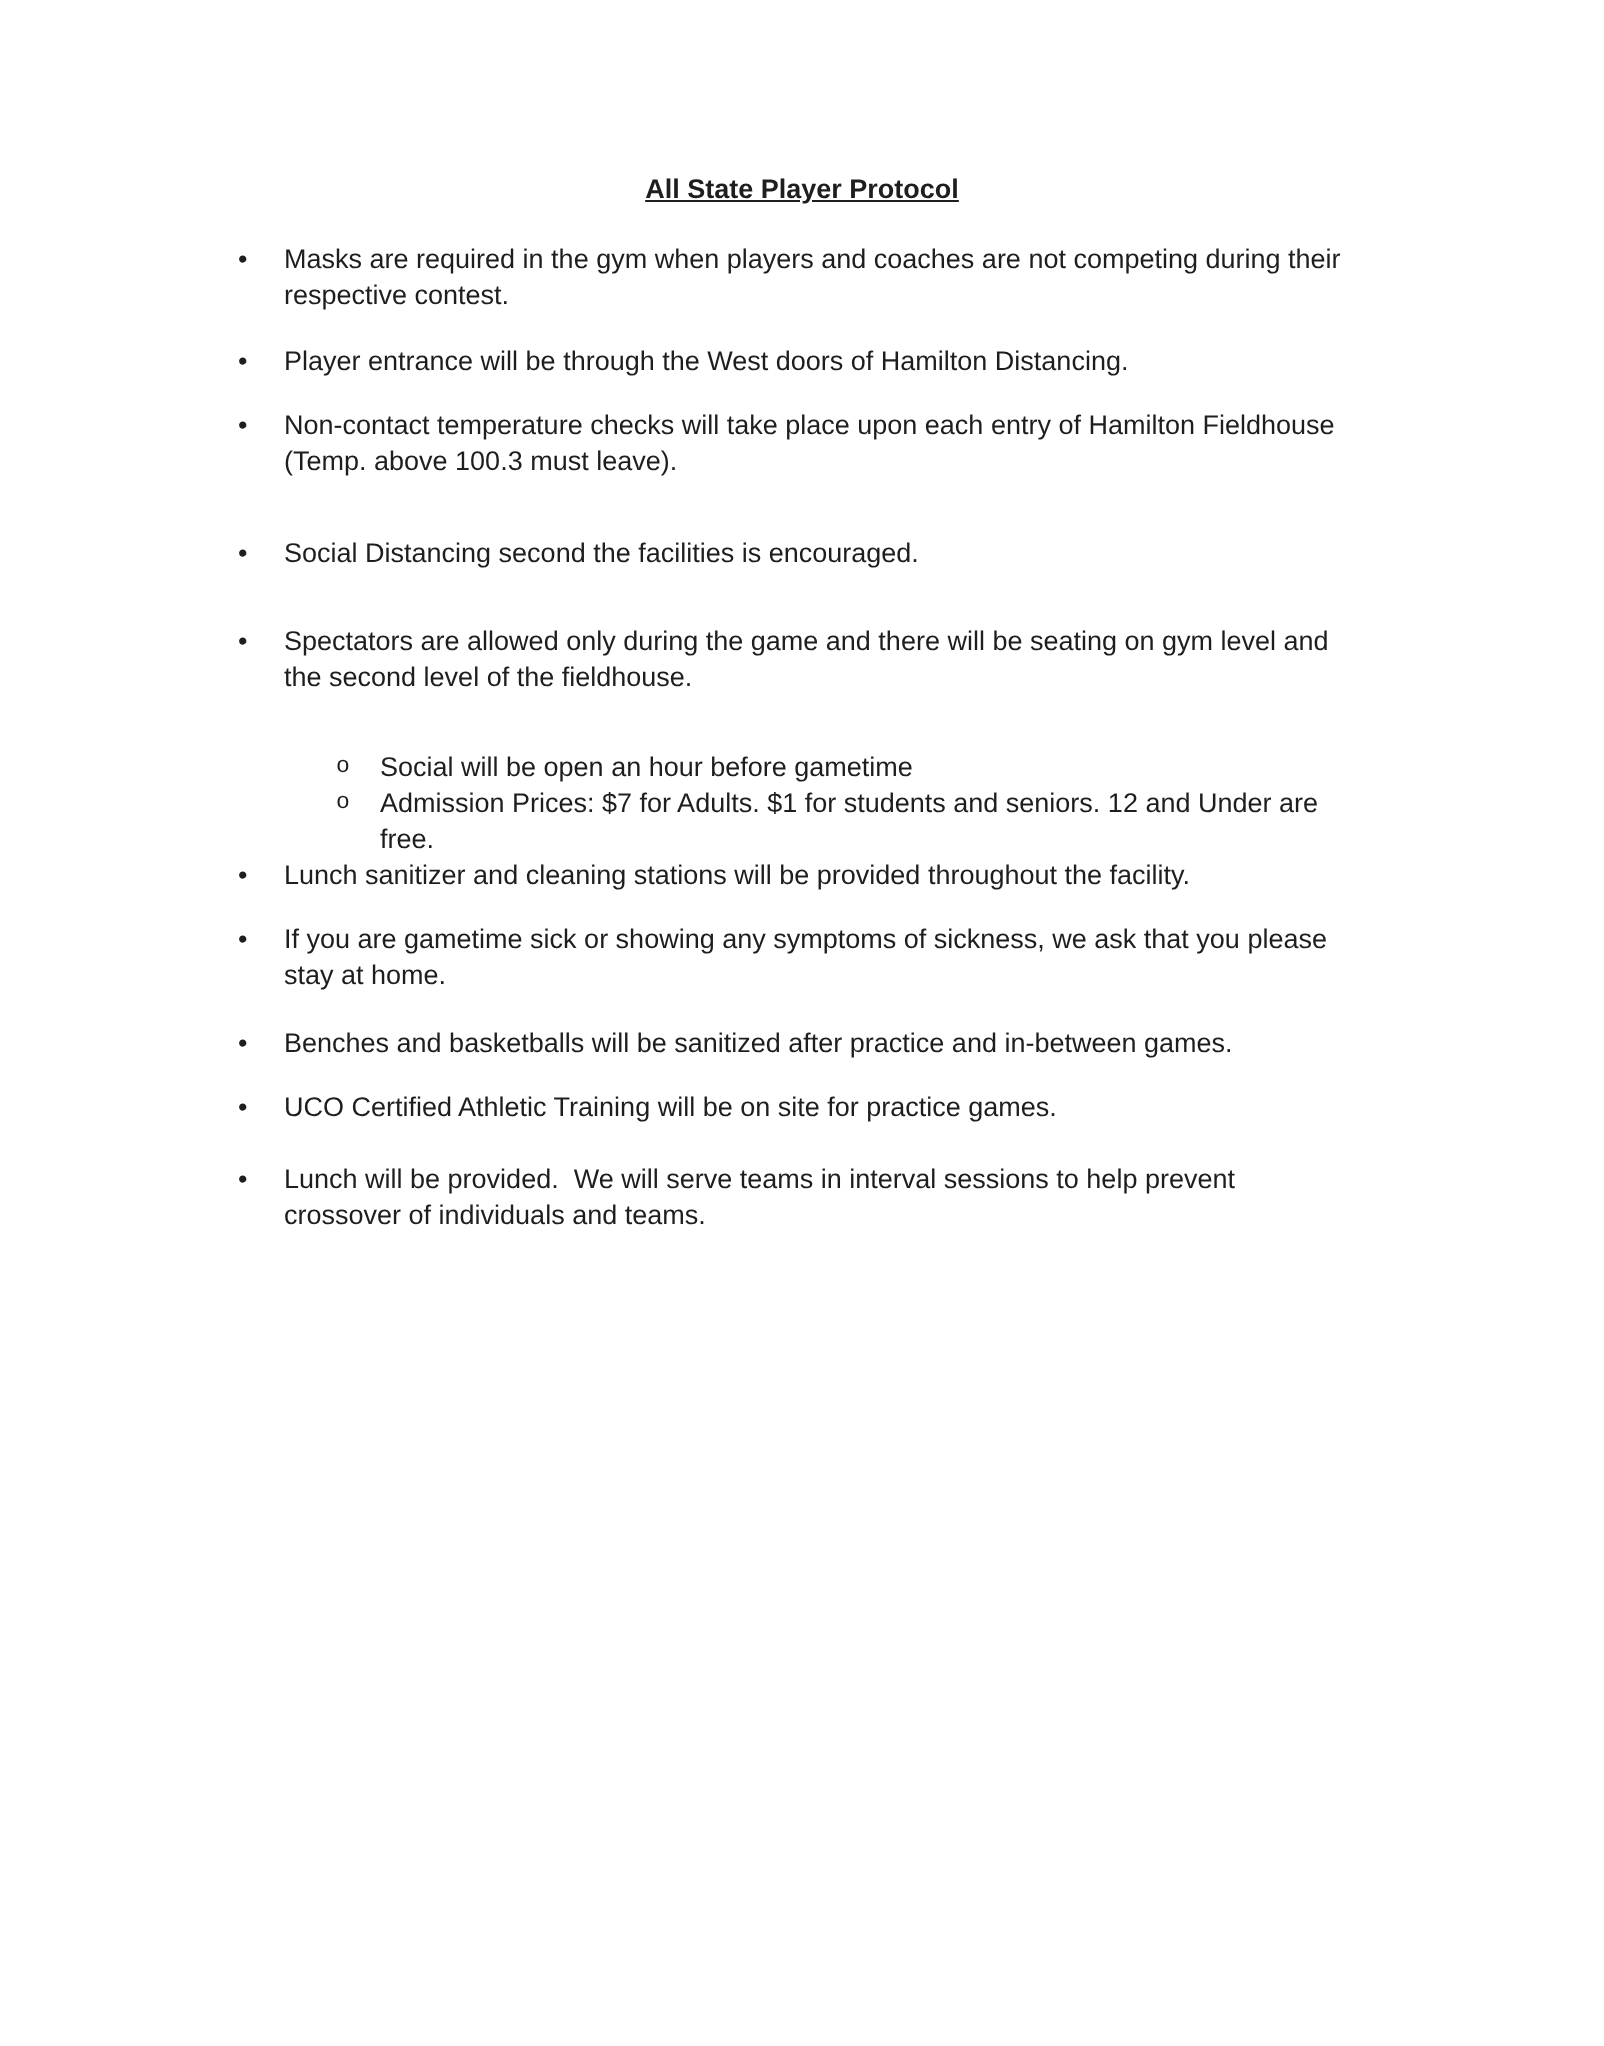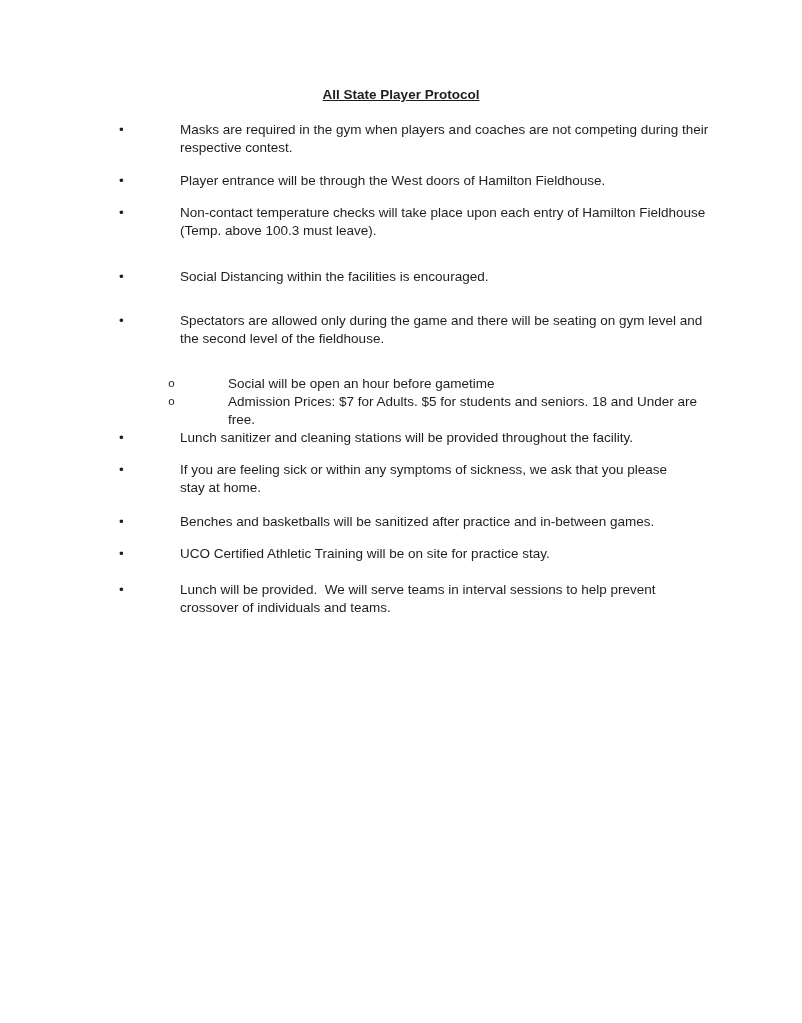--- a/index.html
+++ b/index.html
@@ -38,21 +38,20 @@
   .bullet .marker {
     flex: 0 0 26px;
     width: 26px;
     text-align: left;
     padding-left: 3px;
     box-sizing: border-box;
   }
   .bullet .text {
     flex: 1 1 auto;
     white-space: pre-line;
-    margin-left: 38px;
   }
   .sub {
     margin-left: 50px;
   }
   .sub .marker {
     flex: 0 0 24px;
     width: 24px;
     font-family: "Liberation Mono", "DejaVu Sans Mono", monospace;
     font-size: 11.5px;
     line-height: 18px;
@@ -78,70 +77,70 @@
   <h1 class="title">All State Player Protocol</h1>
 
   <div class="bullet mb15">
     <span class="marker">•</span>
     <span class="text">Masks are required in the gym when players and coaches are not competing during their
 respective contest.</span>
   </div>
 
   <div class="bullet mb14">
     <span class="marker">•</span>
-    <span class="text">Player entrance will be through the West doors of Hamilton Fieldhouse.</span>
+    <span class="text">Player entrance will be through the West doors of Hamilton Distancing.</span>
   </div>
 
   <div class="bullet mb28">
     <span class="marker">•</span>
     <span class="text"><span>Non-contact temperature checks will take place upon each entry of Hamilton Fieldhouse
 (</span><span class="underline">Temp. above 100.3 must leave</span><span>).</span></span>
   </div>
 
   <div class="bullet mb26">
     <span class="marker">•</span>
-    <span class="text">Social Distancing within the facilities is encouraged.</span>
+    <span class="text">Social Distancing second the facilities is encouraged.</span>
   </div>
 
   <div class="bullet mb27">
     <span class="marker">•</span>
     <span class="text">Spectators are allowed only during the game and there will be seating on gym level and
 the second level of the fieldhouse.</span>
   </div>
 
   <div class="bullet sub mb0">
     <span class="marker">o</span>
     <span class="text">Social will be open an hour before gametime</span>
   </div>
 
   <div class="bullet sub mb0">
     <span class="marker">o</span>
-    <span class="text">Admission Prices: $7 for Adults. $5 for students and seniors. 18 and Under are
+    <span class="text">Admission Prices: $7 for Adults. $1 for students and seniors. 12 and Under are
 free.</span>
   </div>
 
   <div class="bullet mb14">
     <span class="marker">•</span>
     <span class="text">Lunch sanitizer and cleaning stations will be provided throughout the facility.</span>
   </div>
 
   <div class="bullet mb16">
     <span class="marker">•</span>
-    <span class="text">If you are feeling sick or within any symptoms of sickness, we ask that you please
+    <span class="text">If you are gametime sick or showing any symptoms of sickness, we ask that you please
 stay at home.</span>
   </div>
 
   <div class="bullet mb14">
     <span class="marker">•</span>
     <span class="text">Benches and basketballs will be sanitized after practice and in-between games.</span>
   </div>
 
   <div class="bullet mb18">
     <span class="marker">•</span>
-    <span class="text">UCO Certified Athletic Training will be on site for practice stay.</span>
+    <span class="text">UCO Certified Athletic Training will be on site for practice games.</span>
   </div>
 
   <div class="bullet mb0">
     <span class="marker">•</span>
     <span class="text">Lunch will be provided.&nbsp; We will serve teams in interval sessions to help prevent
 crossover of individuals and teams.</span>
   </div>
 
 </div>
 

